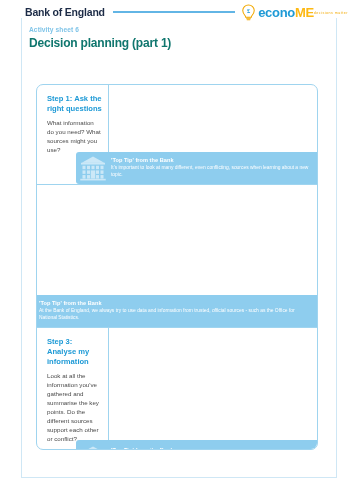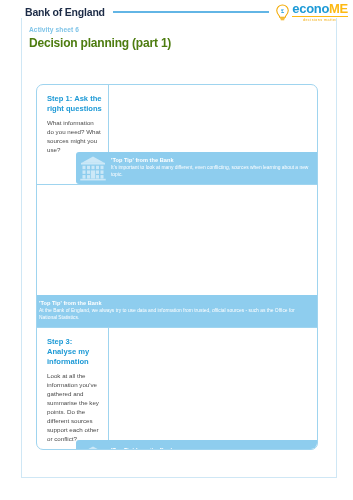--- a/index.html
+++ b/index.html
@@ -41,21 +41,21 @@
     margin: 0 6px 0 8px;
   }
   .econome-logo {
     display: flex;
     align-items: center;
     margin-right: 5px;
   }
   .bulb-icon { width: 15px; height: 17px; flex: 0 0 auto; }
   .econome-text-wrap {
     display: flex;
-    flex-direction: column;
+    flex-direction: row;
     align-items: center;
     margin-left: 2px;
   }
   .econome-text {
     font-size: 13px;
     font-weight: bold;
     letter-spacing: -0.3px;
     line-height: 1;
     white-space: nowrap;
   }
@@ -98,21 +98,21 @@
   .sheet-eyebrow {
     font-size: 6.6px;
     font-weight: bold;
     color: #7fc4e8;
     letter-spacing: 0.1px;
     margin-bottom: 3px;
   }
   .sheet-title {
     font-size: 12px;
     font-weight: bold;
-    color: #4d7c0f;
+    color: #0f766e;
     letter-spacing: -0.2px;
   }
 
   
   .steps-table {
     position: absolute;
     left: 36px;
     top: 84px;
     width: 282px;
     height: 366px;

